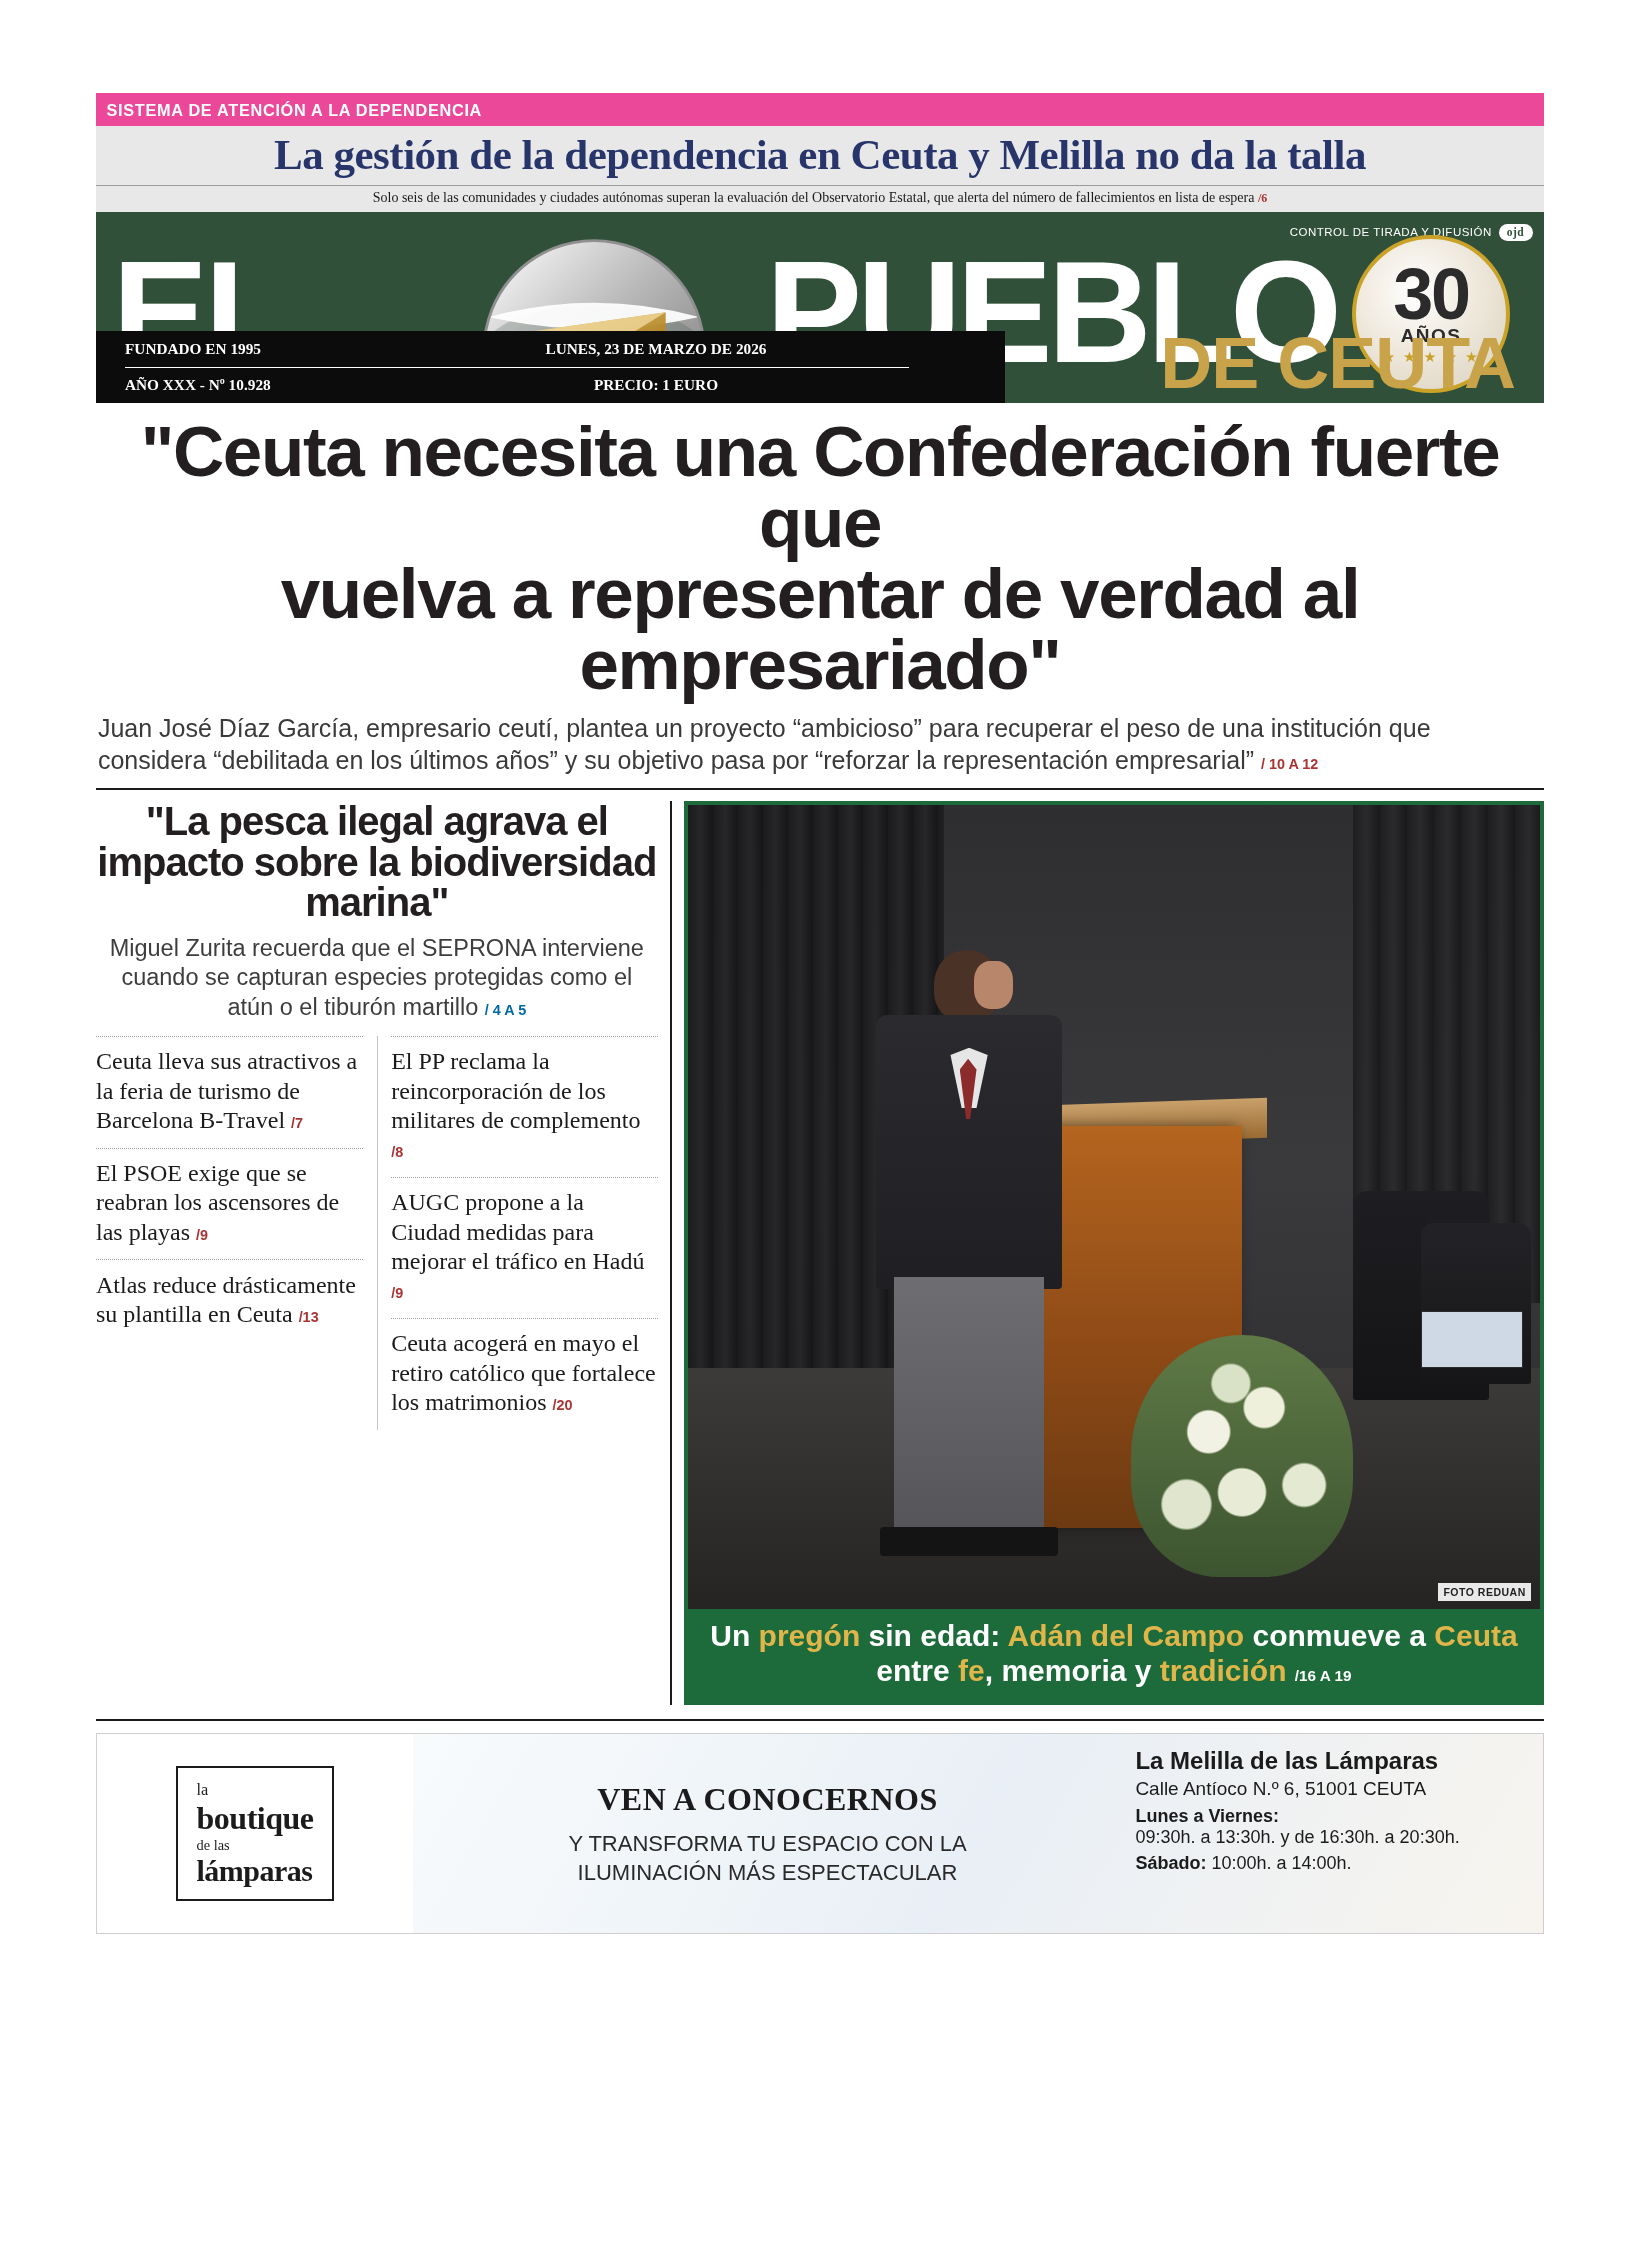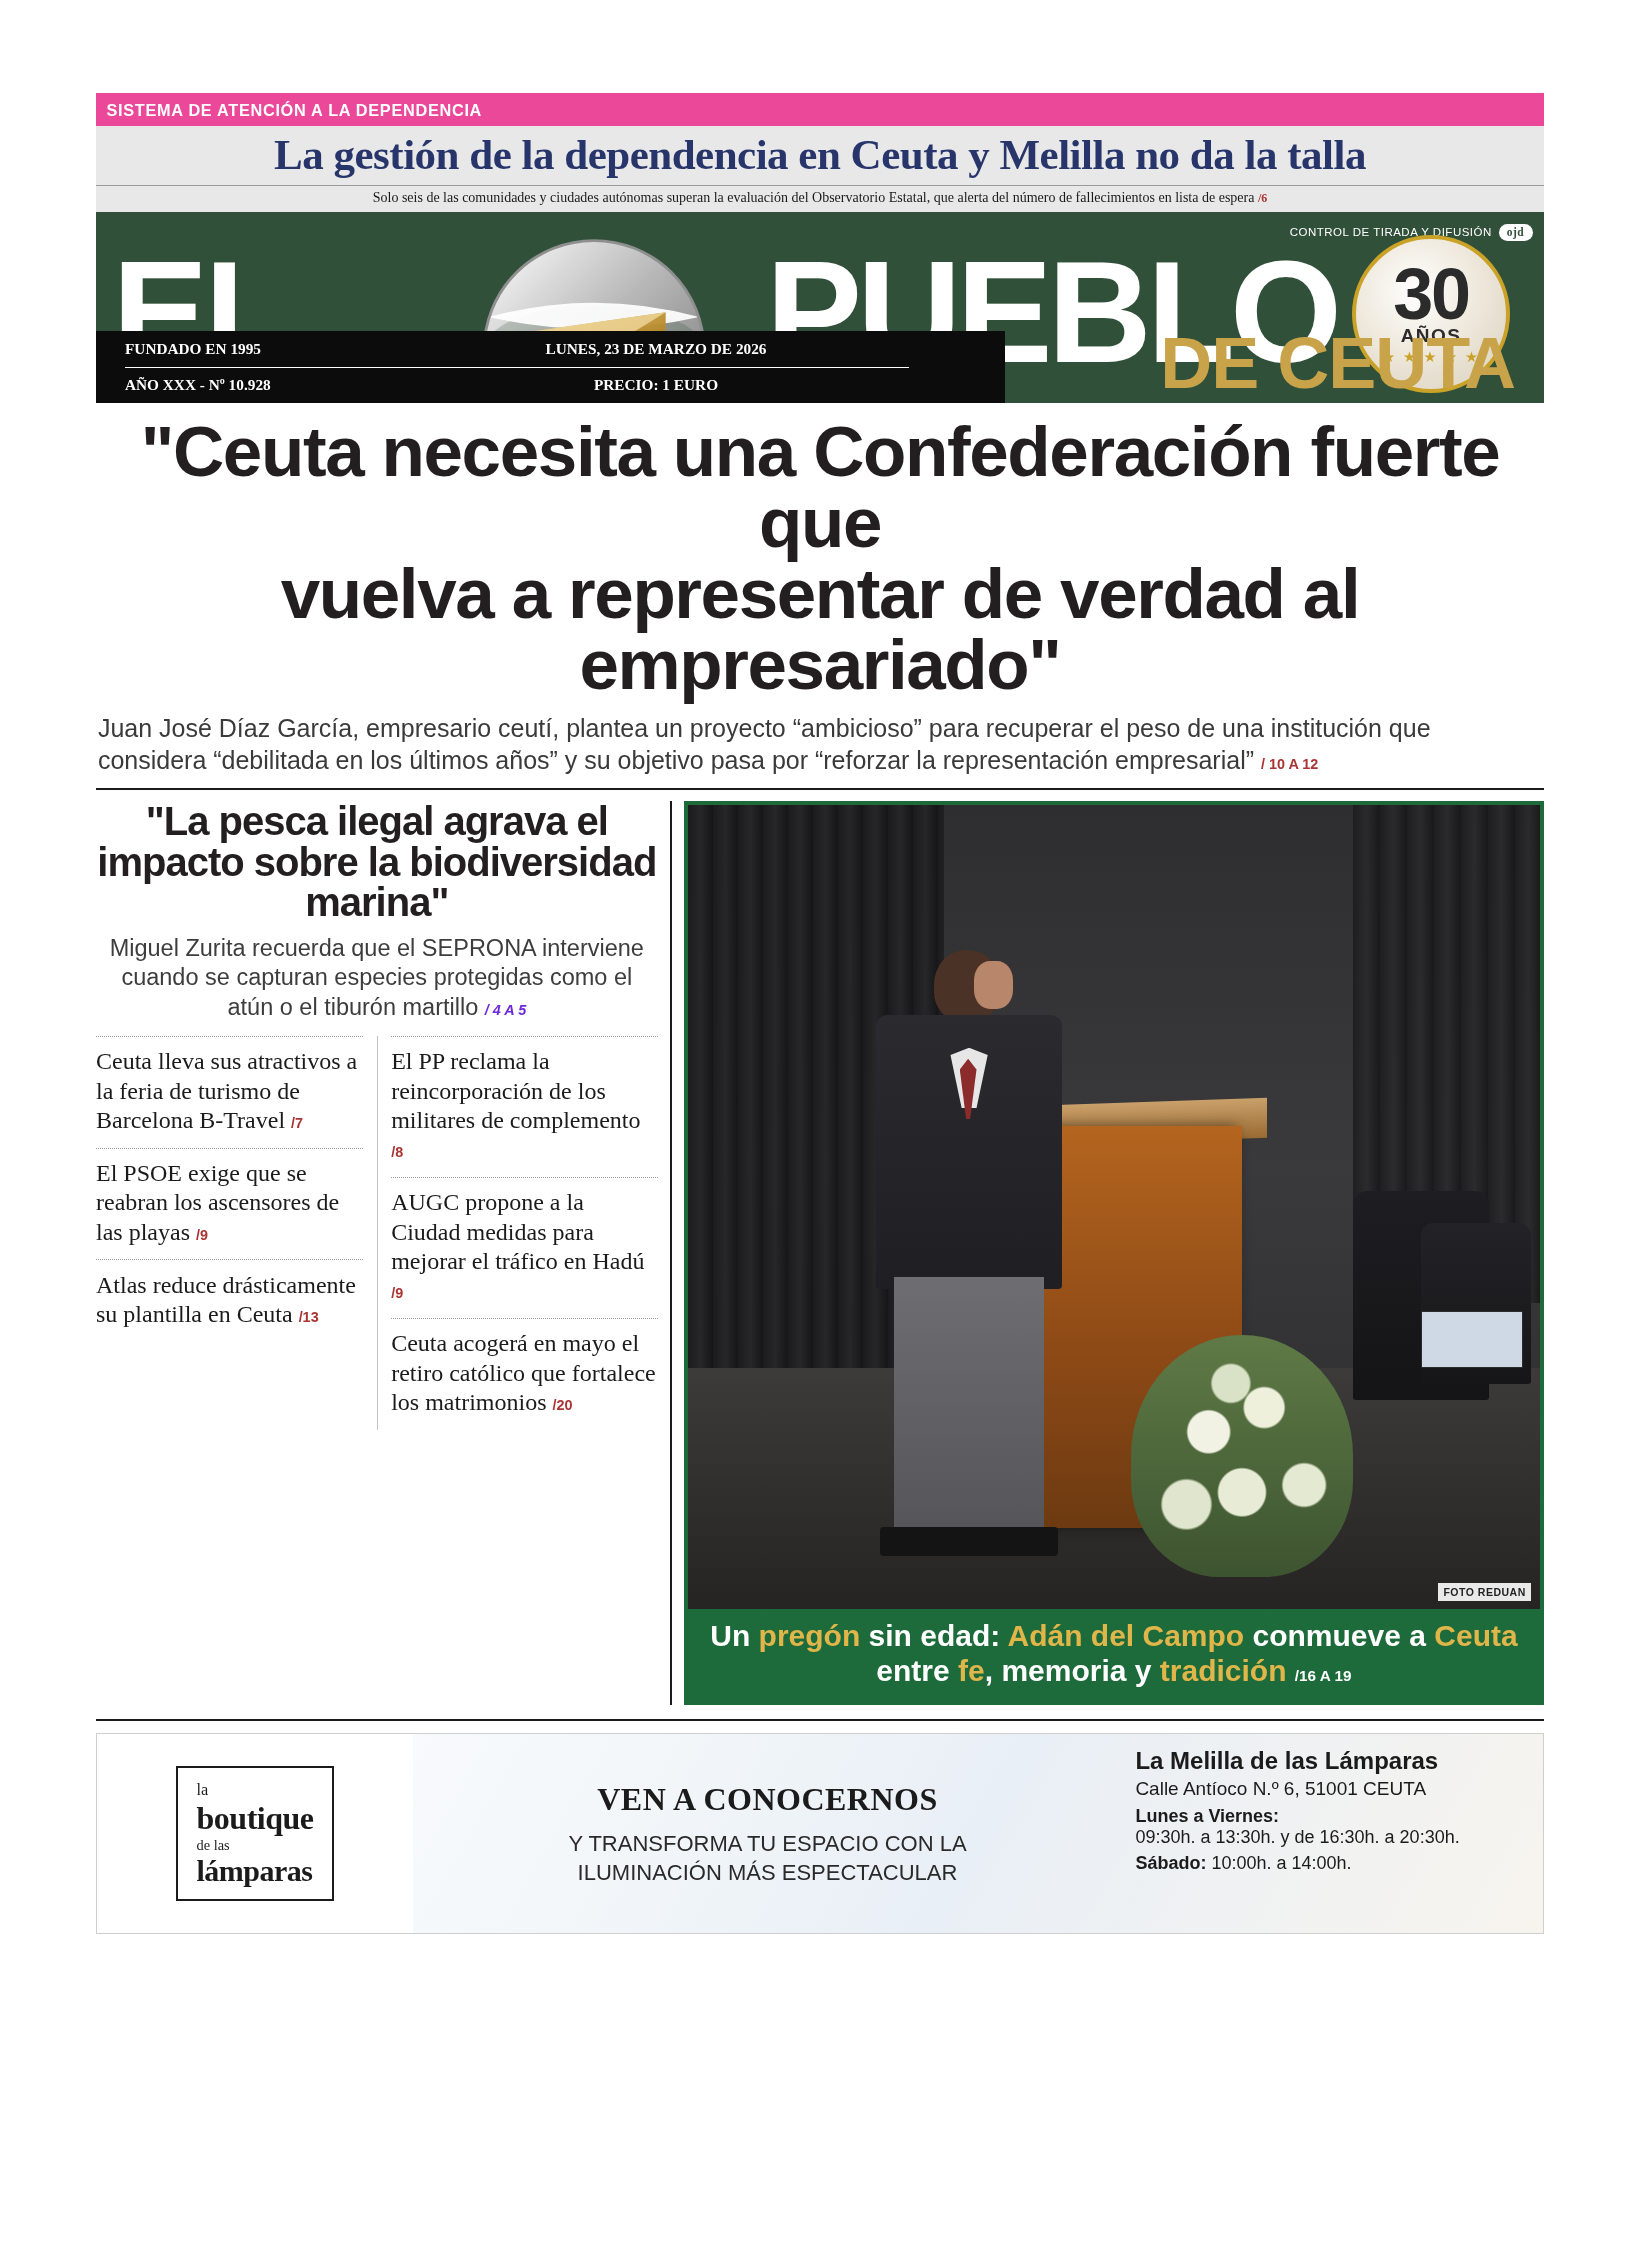--- a/index.html
+++ b/index.html
@@ -208,21 +208,21 @@
     margin:0 0 10.5px 0;
   }
   .secsub {
     font-family:"Liberation Sans", sans-serif;
     font-size:23.5px;
     line-height:1.26;
     text-align:center;
     color:#3d3d3d;
     margin:0 0 4.8px 0;
   }
-  .secsub .pg { color:#6d28d9; font-weight:bold; font-size:14.4px;font-style:italic; }
+  .secsub .pg { color:#0369a1; font-weight:bold; font-size:14.4px; }
 
   .briefs {
     display:flex;
     margin-top:13.4px;
   }
   .bcol { width:50%; }
   .bcol:first-child { padding-right:13.4px; }
   .bcol:last-child { padding-left:13.4px; border-left:1.4px solid #c4c4c4; }
   .brief {
     border-top:1.9px dotted #9a9a9a;

